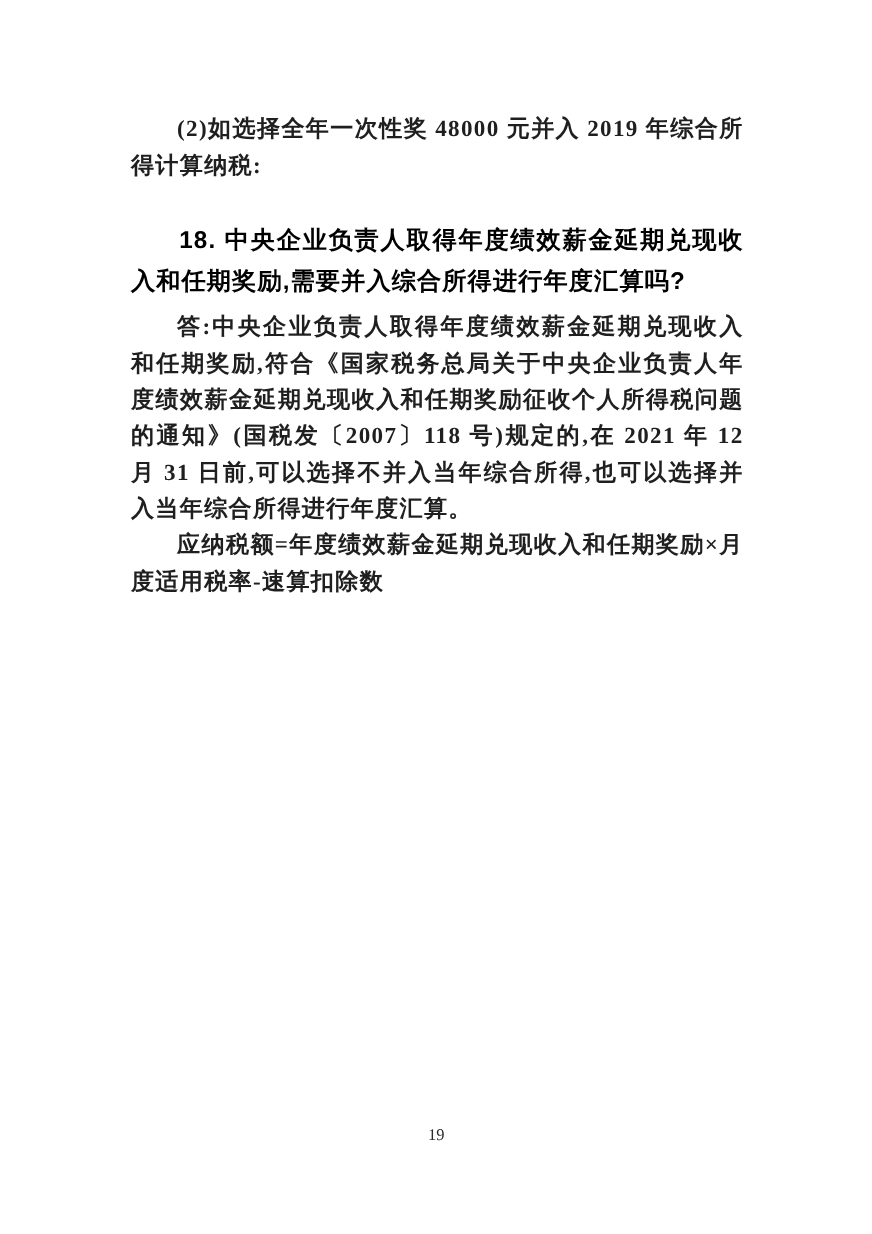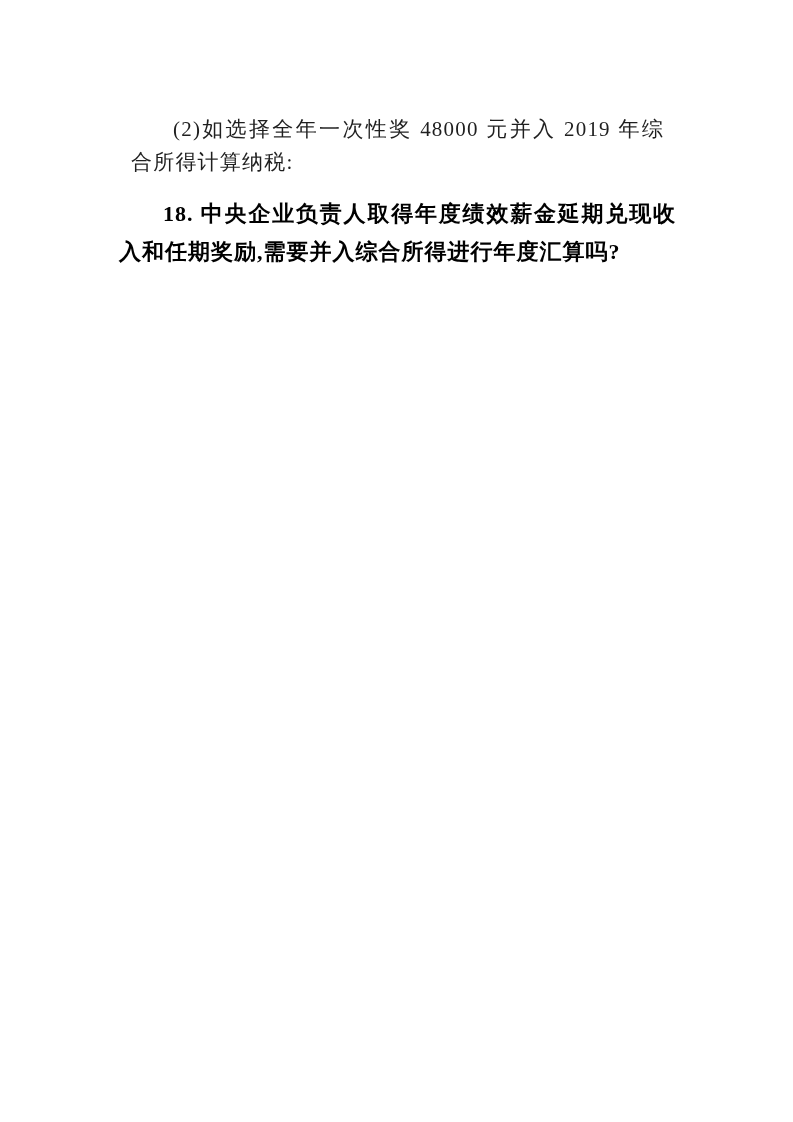--- a/index.html
+++ b/index.html
@@ -16,35 +16,36 @@
     font-family: "Liberation Serif", "DejaVu Serif", serif;
     color: #1f1f1f;
   }
   .content {
     position: absolute;
     left: 119px;
     top: 101px;
     width: 557px;
   }
   p.body {
-    margin: 12px;
+    margin: 0;
     font-size: 21px;
     line-height: 33px;
     letter-spacing: 1.2px;
     text-align: justify;
     text-indent: 2em;
     word-break: break-all;
+    font-weight: bold;
   }
   h2.heading {
-    margin: 16px 0 6px 0;
+    margin: 32px 0 6px 0;
     font-size: 22px;
     line-height: 38px;
     letter-spacing: 1px;
     font-weight: bold;
-    font-family: Liberation Serif, serif;
+    font-family: Liberation Sans, sans-serif;
     color: #000000;
     text-align: justify;
     text-indent: 2em;
     word-break: break-all;
   }
   .footer {
     position: absolute;
     left: 0;
     right: 0;
     top: 1022px;
@@ -59,20 +60,23 @@
 <body>
 
 <div class="page">
   <div class="content">
 
     <p class="body">(2)如选择全年一次性奖 48000 元并入 2019 年综合所得计算纳税:</p>
 
 
     <h2 class="heading">18. 中央企业负责人取得年度绩效薪金延期兑现收入和任期奖励,需要并入综合所得进行年度汇算吗?</h2>
 
+    <p class="body">答:中央企业负责人取得年度绩效薪金延期兑现收入和任期奖励,符合《国家税务总局关于中央企业负责人年度绩效薪金延期兑现收入和任期奖励征收个人所得税问题的通知》(国税发〔2007〕118 号)规定的,在 2021 年 12 月 31 日前,可以选择不并入当年综合所得,也可以选择并入当年综合所得进行年度汇算。</p>
 
 
+    <p class="body">应纳税额=年度绩效薪金延期兑现收入和任期奖励×月度适用税率-速算扣除数</p>
 
 
 
   </div>
 
+  <div class="footer">19</div>
 </div>
 
 </body></html>

